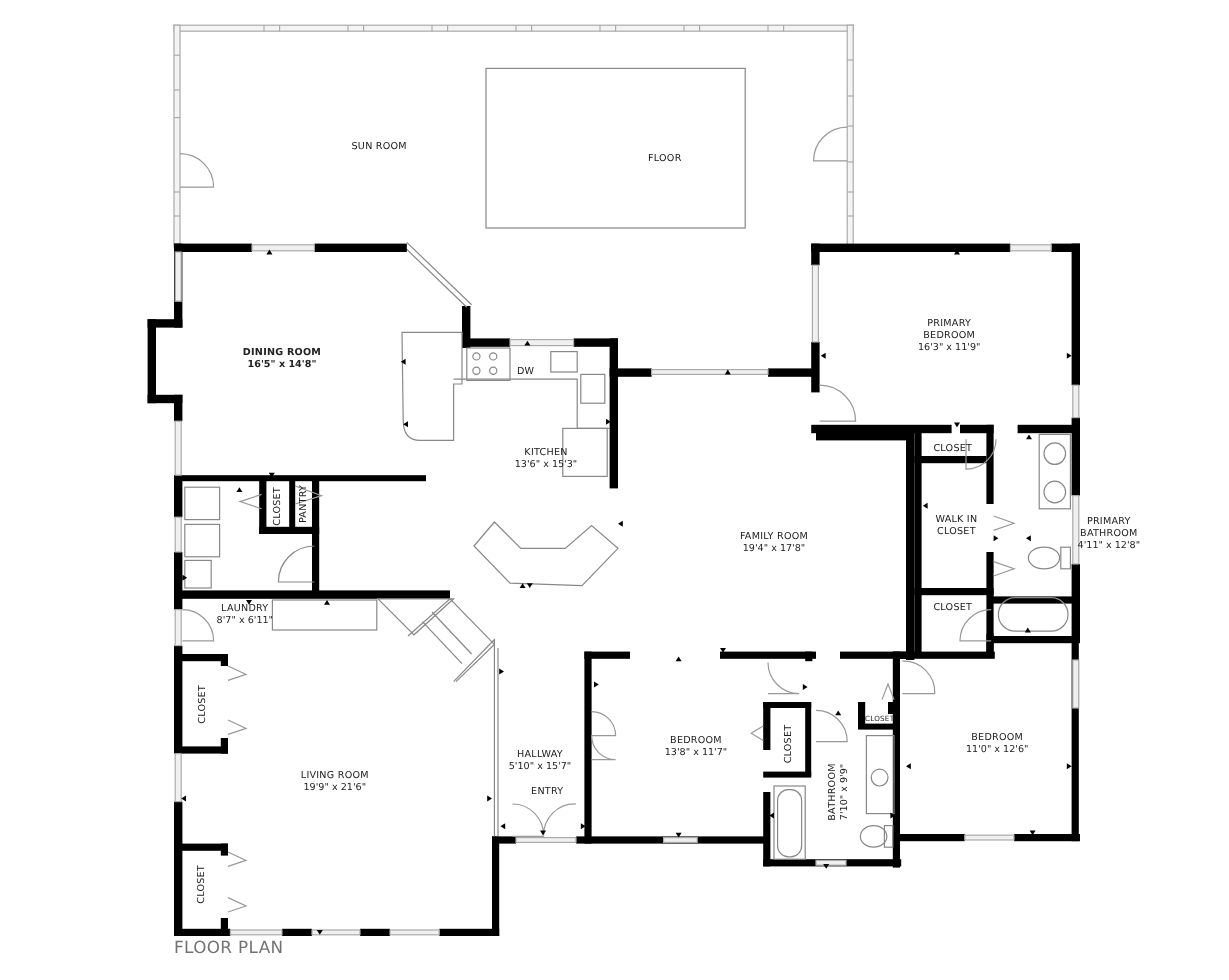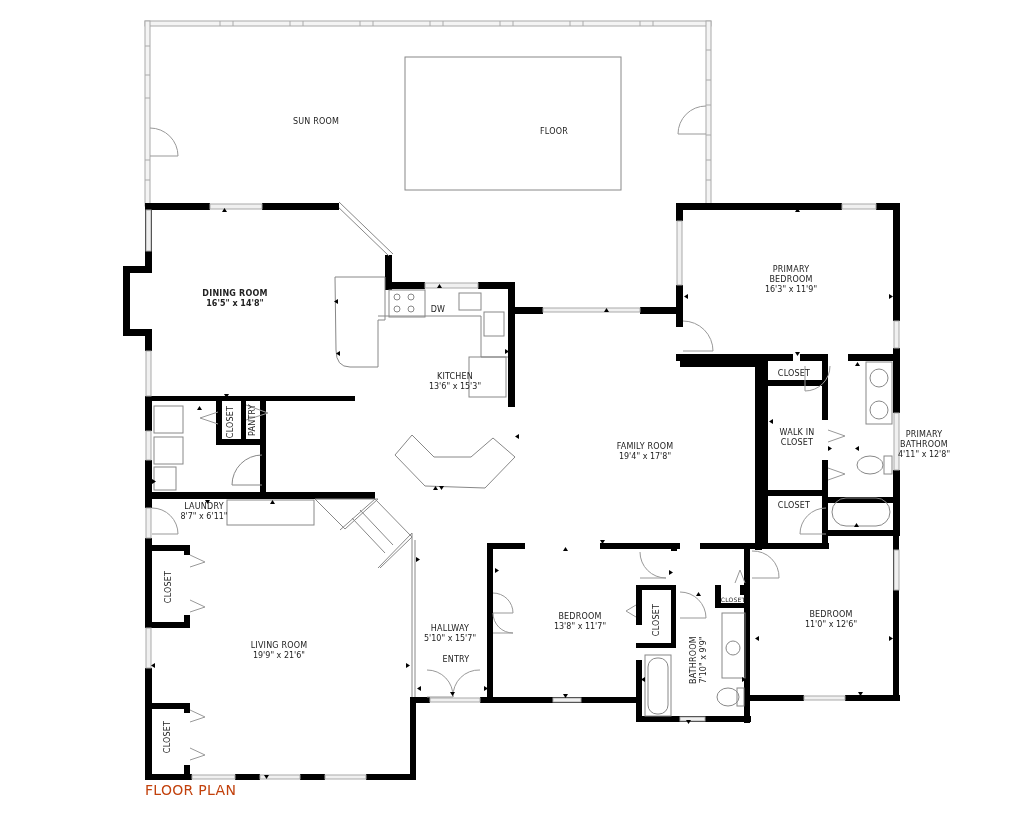--- a/index.html
+++ b/index.html
@@ -2,21 +2,21 @@
 <html><head>
 <meta charset="utf-8">
 <style>
   html, body { margin: 0; padding: 0; background: #ffffff; }
   body { width: 1024px; height: 817px; position: relative; overflow: hidden; font-family: "DejaVu Sans", sans-serif; }
   #plan { position: absolute; left: 0; top: 0; }
   .lbl { position: absolute; font-family: "DejaVu Sans", sans-serif; font-size: 8px; color: #222; text-align: center; line-height: 10px; white-space: nowrap; transform: translateX(-50%); }
   .lbl .nm { display: block; letter-spacing: 0.2px; }
   .lbl .dm { display: block; }
   .lbl.v { transform: translate(-50%, -50%) rotate(-90deg); }
-  .title { position: absolute; left: 145px; top: 782px; font-family: "DejaVu Sans", sans-serif; font-size: 14px; color: #c2410c; letter-spacing: 0.3px; }
+  .title { position: absolute; left: 145px; top: 782px; font-family: "DejaVu Sans", sans-serif; font-size: 14px; color: #737373; letter-spacing: 0.3px; }
 </style>
 </head>
 <body>
 
 <svg id="plan" width="1024" height="817" viewBox="0 0 1024 817" xmlns="http://www.w3.org/2000/svg">
   <defs>
     <pattern id="win" width="6" height="6" patternUnits="userSpaceOnUse"></pattern>
   </defs>
 
   <g fill="none" stroke="#aaa" stroke-width="1">

